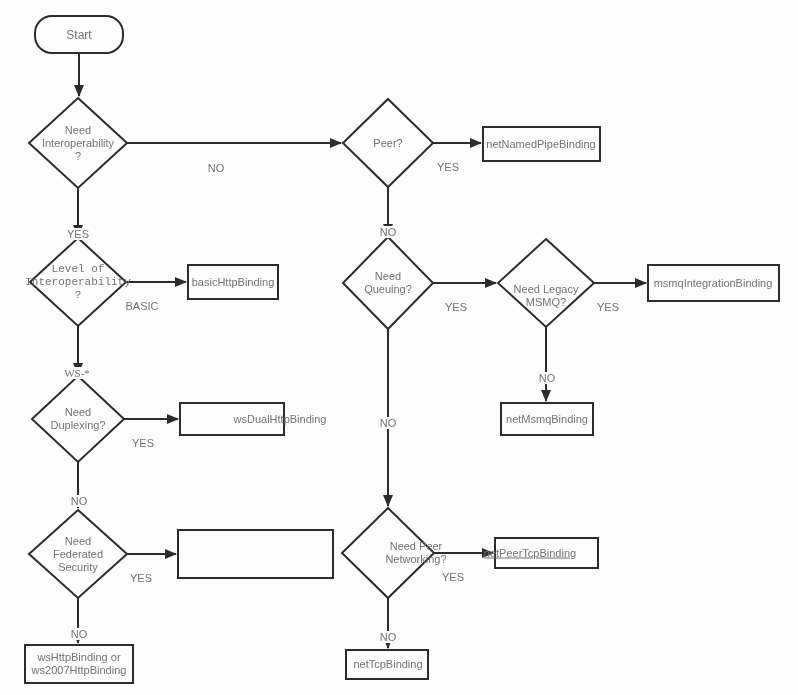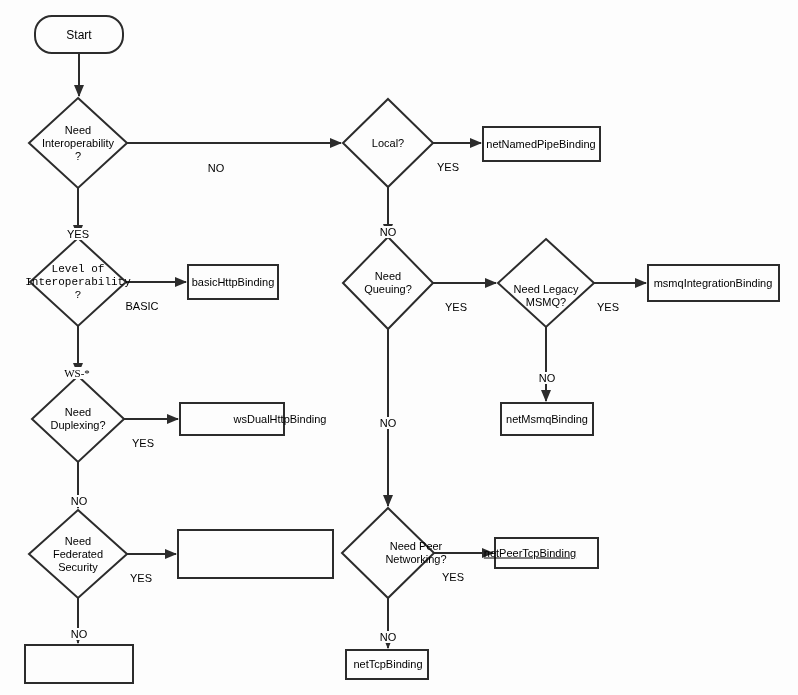--- a/index.html
+++ b/index.html
@@ -11,21 +11,21 @@
     font-family: "Liberation Sans", sans-serif;
     overflow: hidden;
   }
   .canvas svg { position: absolute; left: 0; top: 0; }
   .shape { fill: #fdfdfd; stroke: #2c2c2c; stroke-width: 2; }
   .edge  { stroke: #2c2c2c; stroke-width: 2; fill: none; }
   .label {
     position: absolute;
     transform: translate(-50%, -50%);
     text-align: center;
-    color: #000000;
+    color: #737373;
     font-size: 11px;
     line-height: 13px;
     white-space: pre-line;
   }
   .start-label { font-size: 12px; }
   .edge-label {
     background: #fdfdfd;
     padding: 0 3px;
     line-height: 12px;
     white-space: nowrap;
@@ -80,38 +80,40 @@
     <line class="edge" x1="546" y1="327" x2="546" y2="401" marker-end="url(#arrow)"></line>
     <line class="edge" x1="388" y1="329" x2="388" y2="506" marker-end="url(#arrow)"></line>
     <line class="edge" x1="434" y1="553" x2="493" y2="553" marker-end="url(#arrow)"></line>
     <line class="edge" x1="388" y1="598" x2="388" y2="648" marker-end="url(#arrow)"></line>
   </svg>
 
   <div class="label start-label" style="left:79px; top:35px;">Start</div>
   <div class="label" style="left:78px; top:143px;">Need
 Interoperability
 ?</div>
-  <div class="label" style="left:388px; top:143px;">Local?</div>
+  <div class="label" style="left:388px; top:143px;">Peer?</div>
   <div class="label" style="left:78px; top:282px;font-family:Liberation Mono, monospace;">Level of
 Interoperability
 ?</div>
   <div class="label" style="left:78px; top:419px;">Need
 Duplexing?</div>
   <div class="label" style="left:78px; top:554px;">Need
 Federated
 Security</div>
   <div class="label" style="left:388px; top:283px;">Need
 Queuing?</div>
   <div class="label" style="left:546px; top:296px;">Need Legacy
 MSMQ?</div>
   <div class="label" style="left:388px; top:553px;margin-left:28px;">Need Peer
 Networking?</div>
 
   <div class="label" style="left:233px; top:282px;">basicHttpBinding</div>
   <div class="label" style="left:232px; top:419px;margin-left:48px;">wsDualHttpBinding</div>
+  <div class="label" style="left:79px; top:664px;">wsHttpBinding or
+ws2007HttpBinding</div>
   <div class="label" style="left:541px; top:144px;">netNamedPipeBinding</div>
   <div class="label" style="left:713px; top:283px;">msmqIntegrationBinding</div>
   <div class="label" style="left:547px; top:419px;">netMsmqBinding</div>
   <div class="label" style="left:530px; top:553px;text-decoration:underline;">netPeerTcpBinding</div>
   <div class="label" style="left:388px; top:664px;">netTcpBinding</div>
 
   <div class="label edge-label" style="left:216px; top:143px;">NO</div>
   <div class="label edge-label" style="left:78px; top:209px;">YES</div>
   <div class="label edge-label" style="left:142px; top:281px;">BASIC</div>
   <div class="label edge-label" style="left:77px; top:348px;font-family:Liberation Serif, serif;">WS-*</div>

